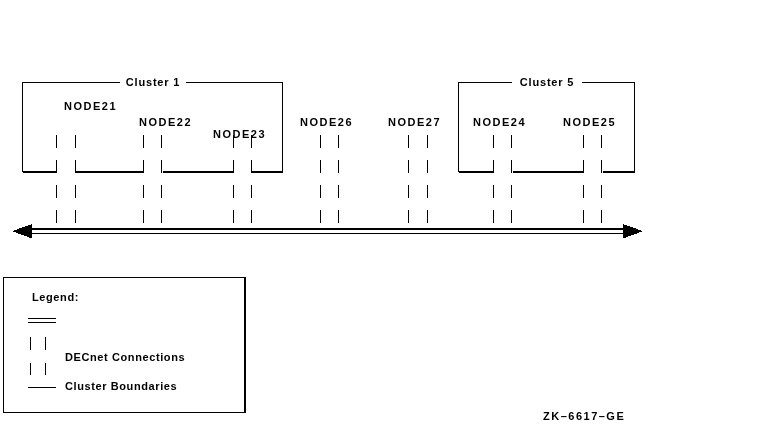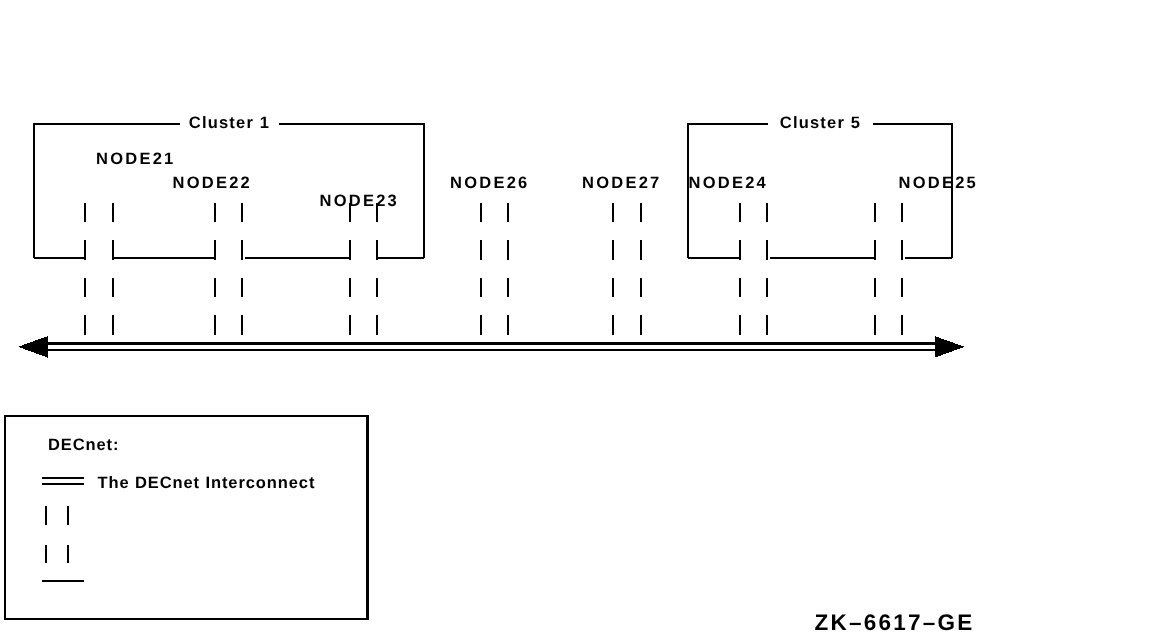--- a/index.html
+++ b/index.html
@@ -34,21 +34,21 @@
     letter-spacing: 1.5px;
   }
   .cluster-title {
     text-align: center;
     letter-spacing: 0.8px;
   }
   .legend-text {
     letter-spacing: 0.6px;
   }
   .figure-id {
-    font-size: 15px;
+    font-size: 11px;
     letter-spacing: 1.5px;
     font-weight: bold;
   }
 </style>
 </head>
 <body>
 
 <div class="stage">
 
   <svg width="771" height="428" viewBox="0 0 771 428" fill="none" stroke="#000000" stroke-width="1.5" shape-rendering="crispEdges">
@@ -111,25 +111,26 @@
     </g>
     <g>
       <path d="M28 387.5 H56"></path>
     </g>
   </svg>
 
   <div class="lbl cluster-title" style="left:120px; top:76px; width:66px;">Cluster 1</div>
   <div class="lbl cluster-title" style="left:512px; top:76px; width:70px;">Cluster 5</div>
 
   <div class="lbl node-label" style="left:36px;  top:100px;padding-left:28px;">NODE21</div>
-  <div class="lbl node-label" style="left:115px; top:116px;">NODE22</div>
+  <div class="lbl node-label" style="left:139px; top:116px;">NODE22</div>
   <div class="lbl node-label" style="left:213px; top:128px;">NODE23</div>
   <div class="lbl node-label" style="left:300px; top:116px;">NODE26</div>
   <div class="lbl node-label" style="left:388px; top:116px;">NODE27</div>
-  <div class="lbl node-label" style="left:459px; top:116px;text-align:center;">NODE24</div>
-  <div class="lbl node-label" style="left:563px; top:116px;margin-left:36px;">NODE25</div>
+  <div class="lbl node-label" style="left:473px; top:116px;text-align:center;">NODE24</div>
+  <div class="lbl node-label" style="left:563px; top:116px;">NODE25</div>
 
-  <div class="lbl legend-text" style="left:32px; top:291px;">DECnet:</div>
-  <div class="lbl legend-text" style="left:65px; top:316px;">The DECnet Interconnect</div>
+  <div class="lbl legend-text" style="left:32px; top:291px;">Legend:</div>
+  <div class="lbl legend-text" style="left:65px; top:351px;">DECnet Connections</div>
+  <div class="lbl legend-text" style="left:65px; top:380px;">Cluster Boundaries</div>
 
   <div class="lbl figure-id" style="left:543px; top:410px;">ZK–6617–GE</div>
 
 </div>
 
 </body></html>

